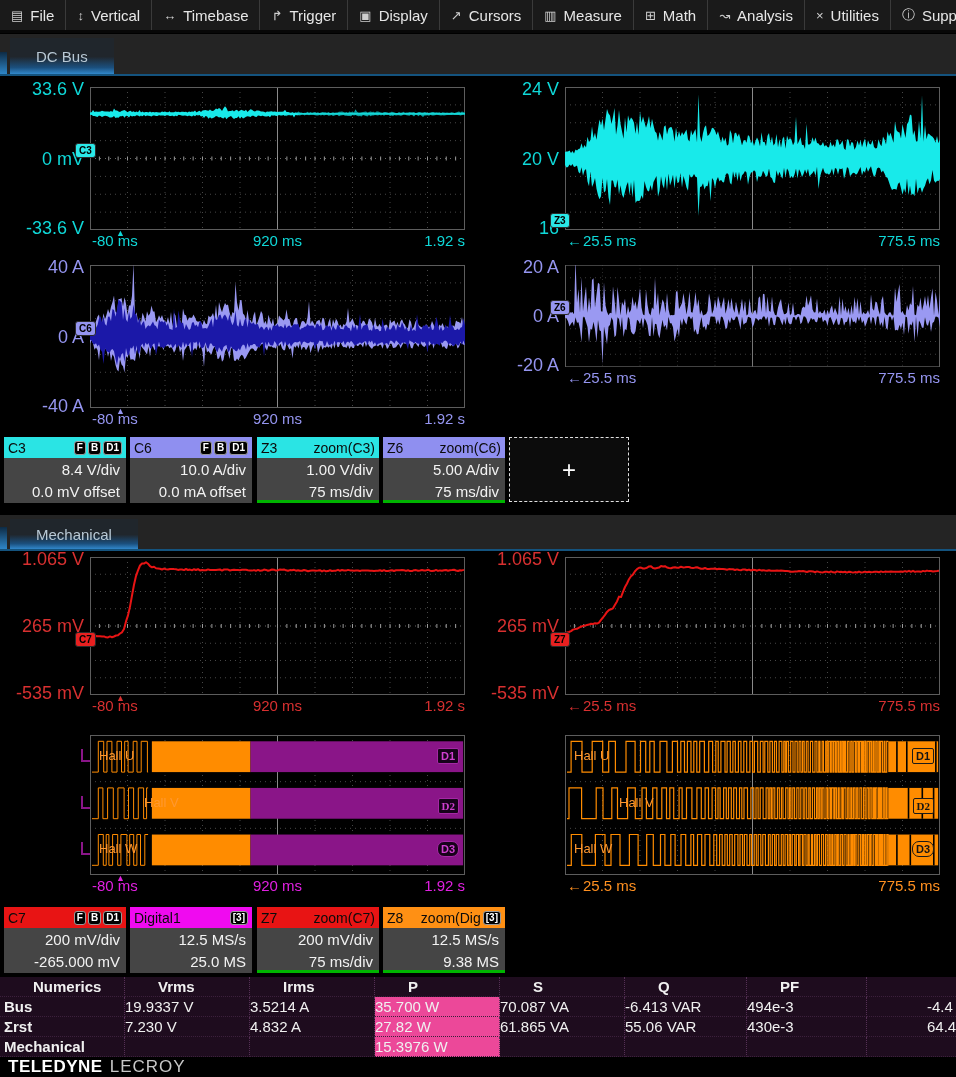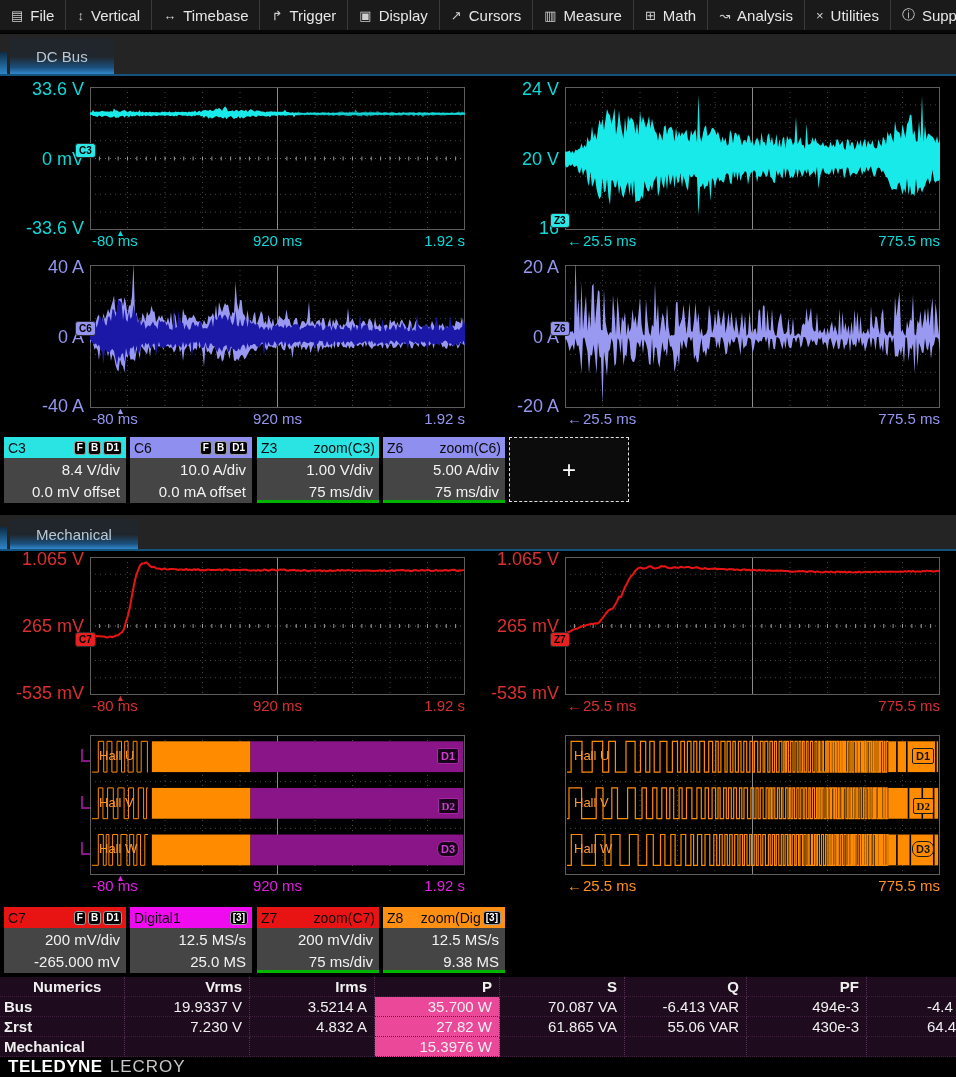--- a/index.html
+++ b/index.html
@@ -21,21 +21,21 @@
        font-size:15px;color:#b8c8d4;
        background:linear-gradient(180deg,#20262c 0%,#20262c 52%,#1b4f7d 82%,#3188cc 100%);}
   .tab-sliver{position:absolute;left:0;bottom:0;width:7px;height:22px;
        background:linear-gradient(180deg,#0e2b44 0%,#2e86c8 100%);}
 
   
   .plot{position:absolute;}
   #p-c3{left:90px;top:87px;width:375px;height:143px;}
   #p-z3{left:565px;top:87px;width:375px;height:143px;}
   #p-c6{left:90px;top:265px;width:375px;height:143px;}
-  #p-z6{left:565px;top:265px;width:375px;height:143px;}
+  #p-z6{left:565px;top:265px;width:375px;height:102px;}
   #p-c7{left:90px;top:557px;width:375px;height:138px;}
   #p-z7{left:565px;top:557px;width:375px;height:138px;}
   #p-d1{left:90px;top:735px;width:375px;height:140px;}
   #p-d2{left:565px;top:735px;width:375px;height:140px;}
   .grid{position:absolute;inset:0;background:#000;}
   .grid svg{display:block;width:100%;height:100%;}
   .ylab{position:absolute;left:-90px;width:84px;text-align:right;font-size:18px;color:var(--acc);}
   .ylab.t{top:-8px;} .ylab.m{top:calc(50% - 10px);} .ylab.b{top:calc(100% - 12px);}
   .xrow{position:absolute;left:0;right:0;top:100%;margin-top:2px;height:18px;font-size:15px;color:var(--acc);}
   .xl{position:absolute;left:2px;} .xm{position:absolute;left:50%;transform:translateX(-50%);} .xr{position:absolute;right:0;}
@@ -43,21 +43,21 @@
   .pfx{margin-right:1px;}
   .acc-cyan{--acc:#0fd8d8;} .acc-peri{--acc:#9595f0;} .acc-red{--acc:#d83030;}
   .acc-mag{--acc:#e020e0;} .acc-orange{--acc:#ff9020;}
   .chbadge{position:absolute;left:-15px;font-size:10px;font-weight:bold;color:#000;
            padding:0 3px;border-radius:3px;border:1px solid #2a2a2a;line-height:13px;z-index:3;}
   .bg-cyan{background:#2ae8e8;} .bg-peri{background:#9595f0;} .bg-red{background:#e82020;}
   .pos-mid{top:calc(50% - 16px);} .pos-bot{bottom:2px;} .pos-lowmid{top:calc(50% + 6px);}
 
   
   .hall{position:absolute;left:9px;font-size:13px;color:#ff9830;z-index:3;}
-  .hall.r0{top:13px;} .hall.r1{top:60px;} .hall.r2{top:106px;}
+  .hall.r0{top:13px;} .hall.r1{top:60px;margin-left:45px;} .hall.r2{top:106px;}
   .dbadge{position:absolute;right:6px;font-size:11px;font-weight:bold;padding:0 3px;border-radius:2px;line-height:14px;z-index:3;}
   .dbadge.r0{top:13px;} .dbadge.r1{top:63px;font-family:Liberation Serif, serif;} .dbadge.r2{top:106px;border-radius:7px;}
   .dbadge.dl{color:#d040d0;background:#17021a;border:1px solid #a428a4;}
   .dbadge.dr{color:#151515;background:#ff8c00;border:1px solid #1a1a1a;}
   .digmark{position:absolute;left:-9px;width:7px;height:11px;border-left:2px solid #8a1588;border-bottom:2px solid #8a1588;z-index:3;}
   .digmark.r0{top:14px;} .digmark.r1{top:61px;} .digmark.r2{top:107px;}
 
   
   .drow{position:absolute;left:0;width:956px;height:66px;}
   .drow1{top:437px;} .drow2{top:907px;}
@@ -76,21 +76,21 @@
   .plusbox{position:absolute;left:509px;top:0;width:118px;height:63px;border:1px dashed #e0e0e0;
            background:#0c0c0c;color:#fff;font-size:24px;display:flex;align-items:center;justify-content:center;}
 
   
   .numerics{position:absolute;top:977px;left:0;width:956px;height:80px;background:#1e0c1e;
             display:grid;grid-template-columns:125px 125px 125px 125px 125px 122px 120px 125px;
             grid-auto-rows:20px;font-size:15px;}
   .ncell{border-right:1px dotted #553055;border-bottom:1px dotted #3c203c;line-height:19px;
          white-space:nowrap;overflow:visible;color:#f0f0f0;}
   .ncell.name{font-weight:bold;padding-left:4px;}
-  .ncell.val{text-align:right;padding-right:7px;}
+  .ncell.val{text-align:left;padding-right:7px;}
   .ncell.hdr{font-weight:bold;padding-left:33px;}
   .ncell.xtra{padding-left:60px;text-align:left;}
   .hl{background:#ec4899;}
 
   
   .footer{position:absolute;top:1057px;left:0;width:956px;height:20px;background:#000;
           display:flex;align-items:center;padding-left:8px;}
   .brand-bold{font-size:17px;font-weight:bold;color:#fff;letter-spacing:0.5px;}
   .brand-light{font-size:17px;color:#c8c8c8;margin-left:7px;letter-spacing:1px;}
 </style>

